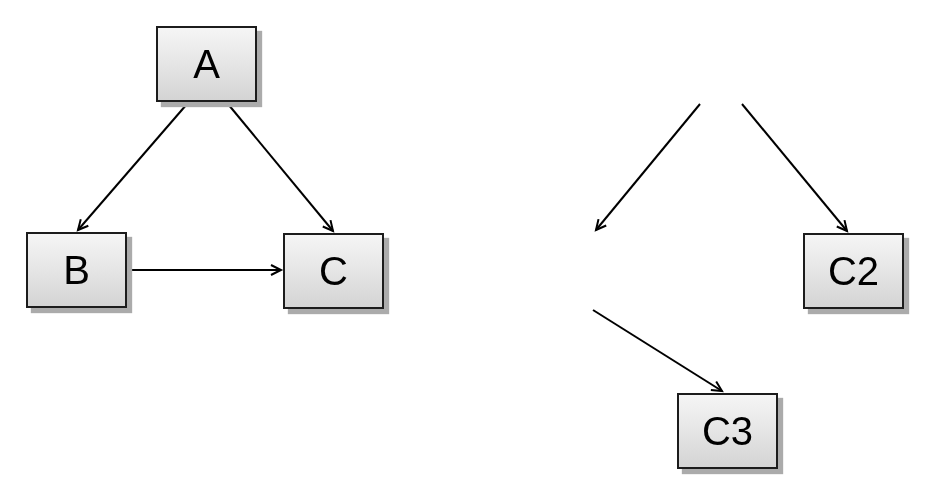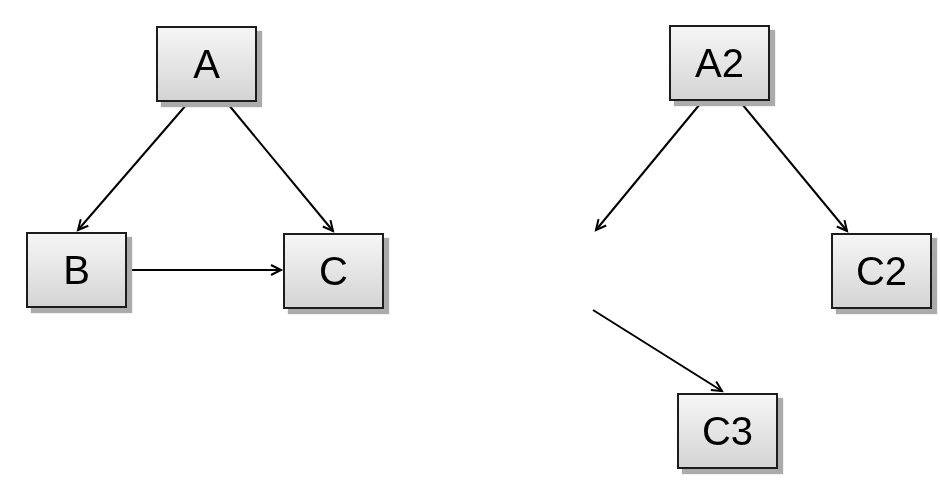--- a/index.html
+++ b/index.html
@@ -69,23 +69,20 @@
   <div class="node" style="left:156px; top:26px;">
     <span class="node-label">A</span>
   </div>
   <div class="node" style="left:26px; top:232px;">
     <span class="node-label">B</span>
   </div>
   <div class="node" style="left:283px; top:233px;">
     <span class="node-label">C</span>
   </div>
 
-  <div class="node" style="left:669px; top:25px;">
-    <span class="node-label">A2</span>
-  </div>
-  <div class="node" style="left:831px; top:233px;">
+  <div class="node" style="left:803px; top:233px;">
     <span class="node-label">C2</span>
   </div>
   <div class="node" style="left:677px; top:393px;">
     <span class="node-label">C3</span>
   </div>
 
 </div>
 
 </body></html>

